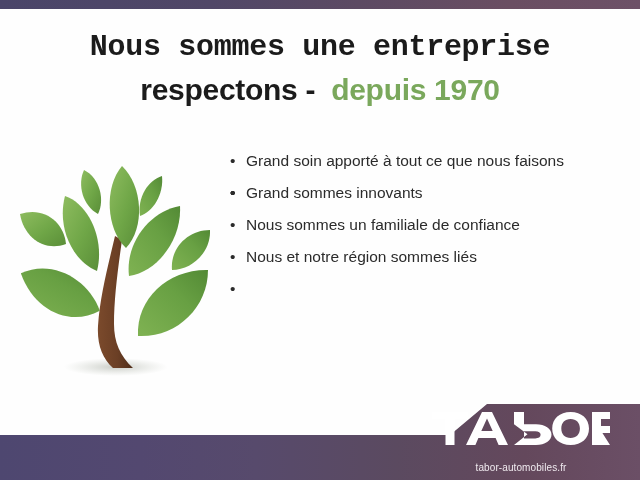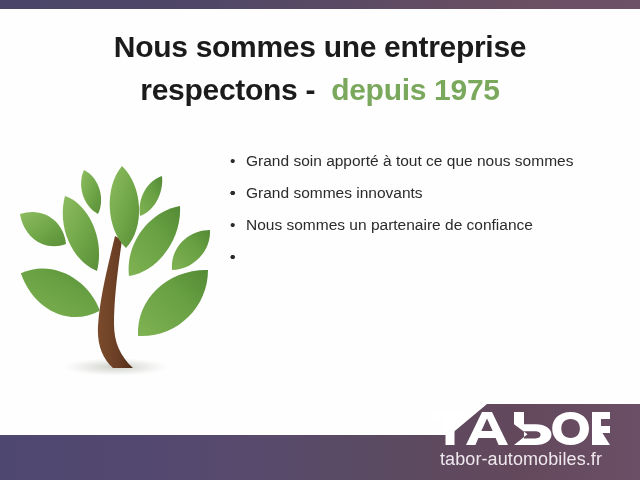--- a/index.html
+++ b/index.html
@@ -39,21 +39,21 @@
     left: 40px;
     top: 26px;
     width: 560px;
     text-align: center;
     font-size: 30px;
     font-weight: bold;
     line-height: 1.42;
     color: #1b1b1b;
     letter-spacing: -0.3px;
   }
-  .heading .line1 { display: block; }
+  .heading .line1 { display: block; font-family: Liberation Mono, monospace; }
   .heading .line2 { display: block; }
   .heading .accent { color: #7aa85c; }
 
   
   .tree-wrap {
     position: absolute;
     left: 12px;
     top: 148px;
     width: 208px;
     height: 242px;
@@ -106,37 +106,37 @@
   .brand {
     position: absolute;
     right: 14px;
     top: 8px;
     width: 210px;
     text-align: center;
   }
   .brand .logo-svg { display: block; margin: 0 auto; }
   .brand .brand-url {
     display: block;
-    margin-top: 3px;
-    font-size: 18px;
+    margin-top: 16px;
+    font-size: 10px;
     color: #efe9ee;
     letter-spacing: 0.1px;
     text-align: center;
   }
 </style>
 </head>
 <body>
 
 <div id="slide">
 
   <div class="top-bar"></div>
 
   <div class="heading">
     <span class="line1">Nous sommes une entreprise</span>
-    <span class="line2"><span>respectons -</span>&nbsp;&nbsp;<span class="accent">depuis 1975</span></span>
+    <span class="line2"><span>respectons -</span>&nbsp;&nbsp;<span class="accent">depuis 1970</span></span>
   </div>
 
   <div class="tree-wrap">
     <svg viewBox="0 0 208 242" xmlns="http://www.w3.org/2000/svg" aria-hidden="true">
       <defs>
         <linearGradient id="lg1" x1="0" y1="0" x2="1" y2="1">
           <stop offset="0%" stop-color="#8ebc5f"></stop>
           <stop offset="55%" stop-color="#6fa647"></stop>
           <stop offset="100%" stop-color="#5a8e38"></stop>
         </linearGradient>
@@ -174,26 +174,26 @@
 
       <path fill="url(#lg2)" d="M168 58 C 170 92, 145 124, 117 128 C 113 95, 138 63, 168 58 Z"></path>
 
       <path fill="url(#lg2)" d="M198 82 C 199 104, 180 122, 160 122 C 158 100, 176 82, 198 82 Z"></path>
 
       <path fill="url(#lg2)" d="M196 122 C 196 160, 164 190, 126 188 C 124 150, 157 121, 196 122 Z"></path>
     </svg>
   </div>
 
   <ul class="bullets">
-    <li><span class="dot">•</span><span>Grand soin apporté à tout ce que nous sommes</span></li>
+    <li><span class="dot">•</span><span>Grand soin apporté à tout ce que nous faisons</span></li>
     <li><span class="dot">•</span></li>
     <li><span class="dot">•</span></li>
     <li><span class="dot">•</span><span>Grand sommes innovants</span></li>
-    <li><span class="dot">•</span><span>Nous sommes un partenaire de confiance</span></li>
-    <li><span class="dot">•</span></li>
+    <li><span class="dot">•</span><span>Nous sommes un familiale de confiance</span></li>
+    <li><span class="dot">•</span><span>Nous et notre région sommes liés</span></li>
     <li><span class="dot">•</span></li>
   </ul>
 
   <div class="bottom-bar">
     <div class="shape"></div>
     <div class="brand">
       <svg class="logo-svg" width="178" height="34" viewBox="0 0 178 34" xmlns="http://www.w3.org/2000/svg" aria-hidden="true">
         <g fill="#ffffff">
 
           <path d="M0 0 H36 V7 H22.5 V33 H13.5 V7 H0 Z"></path>

